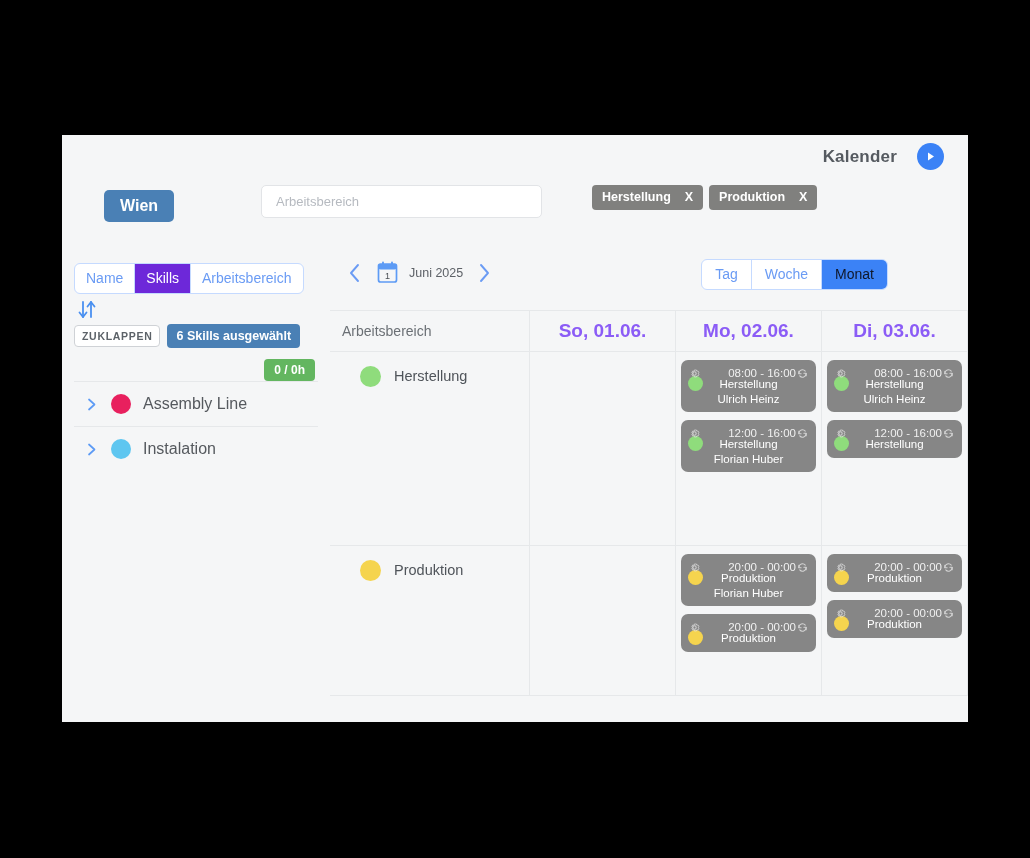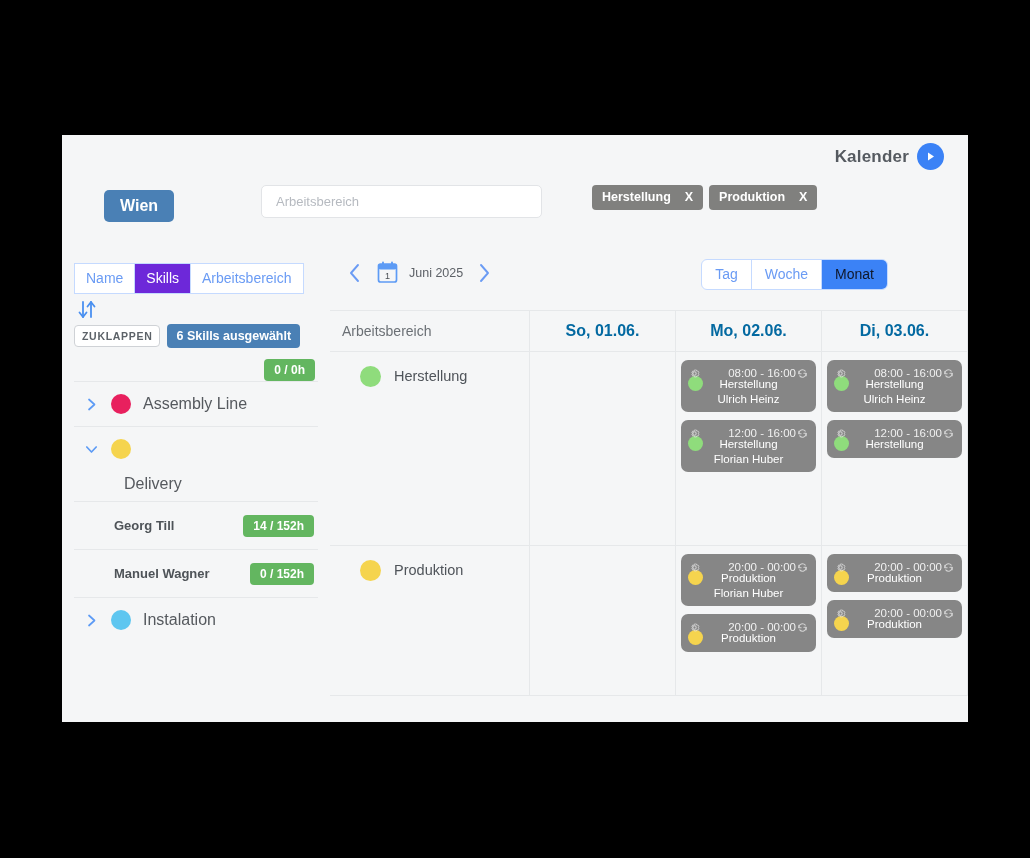--- a/index.html
+++ b/index.html
@@ -14,21 +14,21 @@
     position: absolute;
     left: 62px; top: 135px;
     width: 906px; height: 587px;
     background: #f5f6f7;
     overflow: hidden;
   }
 
   
   .title-row {
     position: absolute; right: 24px; top: 8px;
-    display: flex; align-items: center; gap: 8px;
+    display: flex; align-items: center; gap: 20px;
   }
   .title-text {
     font-size: 17px; font-weight: bold; color: #555a60;
     letter-spacing: .2px;
   }
   .play-btn {
     width: 27px; height: 27px; border-radius: 50%;
     background: #3b82f6; display: flex; align-items: center; justify-content: center;
   }
   .play-btn svg { display: block; }
@@ -68,21 +68,21 @@
   .tag .x { font-size: 12.5px; font-weight: bold; }
 
   
   .sidebar {
     position: absolute; left: 0; top: 128px;
     width: 268px; bottom: 0;
     padding-left: 12px; padding-right: 12px;
   }
   .segctl {
     display: inline-flex; border: 1px solid #c5daff;
-    border-radius: 0; overflow: hidden; background: #fff;
+    border-radius: 6px; overflow: hidden; background: #fff;
   }
   .segctl .seg {
     font-size: 14px; color: #6a9bf4;
     padding: 5px 11px; line-height: 1.35;
     border-right: 1px solid #c5daff;
   }
   .segctl .seg:last-child { border-right: none; }
   .segctl .seg.active { background: #6d28d9; color: #fff; }
 
   .sort-icon { margin-top: 4px; margin-left: 2px; width: 28px; height: 24px; }
@@ -159,21 +159,21 @@
   .cell {
     border-right: 1px solid #e6e8ea;
     flex: none;
   }
   .cell.resource { width: 200px; }
   .cell.day { width: 146px; }
   .grid-head .cell {
     height: 40px; display: flex; align-items: center;
   }
   .head-resource { padding-left: 12px; font-size: 14px; color: #6b7075; }
-  .head-day { justify-content: center; font-size: 16px; font-weight: bold; color: #0369a1; }
+  .head-day { justify-content: center; font-size: 19px; font-weight: bold; color: #8b5cf6; }
 
   .grid-body .row { display: flex; border-bottom: 1px solid #e6e8ea; }
   .row .cell { min-height: 50px; }
   .res-label {
     display: flex; align-items: flex-start; gap: 13px;
     padding: 14px 0 0 30px;
   }
   .res-label .dot { width: 21px; height: 21px; }
   .res-text { font-size: 14.5px; color: #4f545a; padding-top: 2px; }
 
@@ -256,39 +256,20 @@
           <svg width="15" height="15" viewBox="0 0 15 15">
               <polyline points="5,2.5 10.5,7.5 5,12.5" fill="none" stroke="#5d9bf5" stroke-width="1.7" stroke-linecap="round" stroke-linejoin="round"></polyline>
             </svg>
         </span>
         <span class="dot" style="background:#e8205e"></span>
         <span class="skill-name">Assembly Line</span>
       </div>
     </div>
 
     
-    <div class="skill-group">
-      <div class="skill-head wrap">
-        <span class="chev">
-          <svg width="15" height="15" viewBox="0 0 15 15">
-              <polyline points="2.8,5 7.5,10 12.2,5" fill="none" stroke="#5d9bf5" stroke-width="1.7" stroke-linecap="round" stroke-linejoin="round"></polyline>
-            </svg>
-        </span>
-        <span class="dot" style="background:#f5d44e"></span>
-        <span class="skill-name below">Delivery</span>
-      </div>
-      <div class="emp-row">
-        <span class="emp-name">Georg Till</span>
-        <span class="hours-badge">14 / 152h</span>
-      </div>
-      <div class="emp-row">
-        <span class="emp-name">Manuel Wagner</span>
-        <span class="hours-badge">0 / 152h</span>
-      </div>
-    </div>
 
     
     <div class="skill-group">
       <div class="skill-head">
         <span class="chev">
           <svg width="15" height="15" viewBox="0 0 15 15">
               <polyline points="5,2.5 10.5,7.5 5,12.5" fill="none" stroke="#5d9bf5" stroke-width="1.7" stroke-linecap="round" stroke-linejoin="round"></polyline>
             </svg>
         </span>
         <span class="dot" style="background:#5ec6f0"></span>

